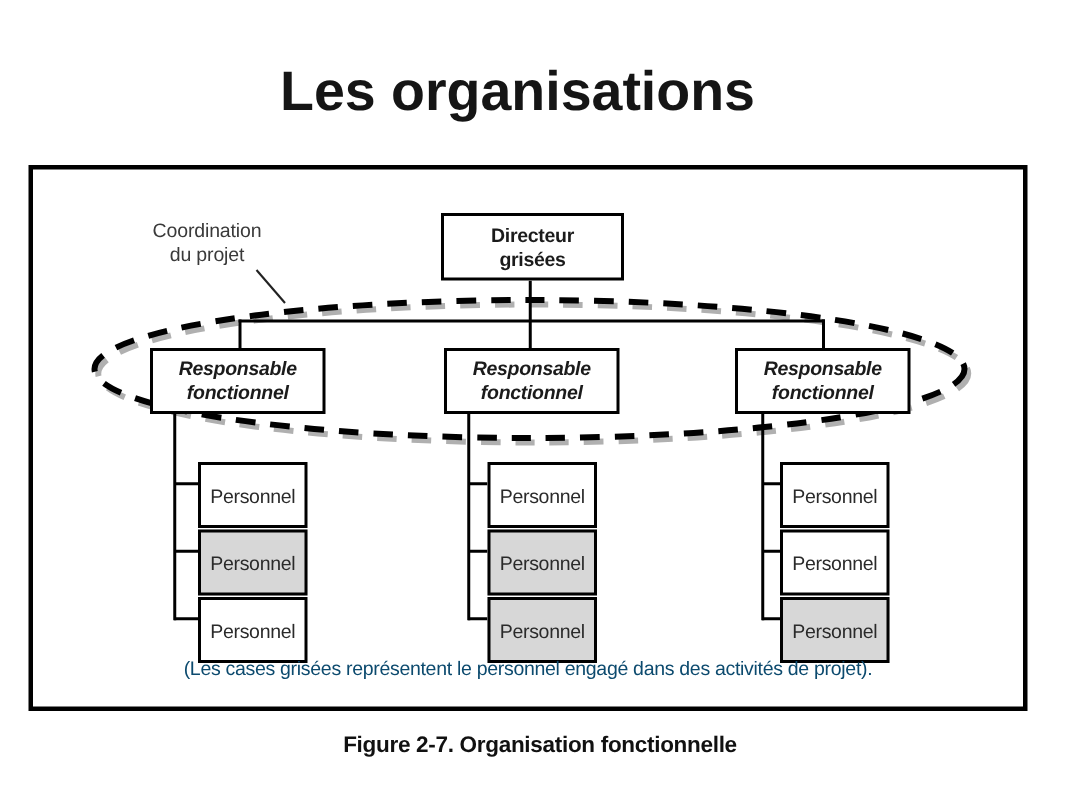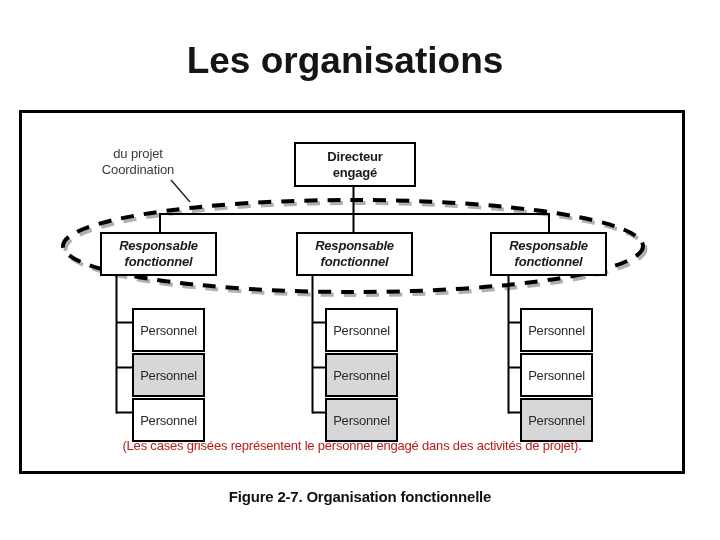--- a/index.html
+++ b/index.html
@@ -37,21 +37,21 @@
   .col0{left:132px;} .col1{left:325px;} .col2{left:520px;}
   .row0{top:308px;} .row1{top:353px;} .row2{top:398px;}
   
   .coordination-label{
     left:68px;top:146px;width:140px;text-align:center;
     font-size:13px;line-height:16px;color:#3a3a3a;letter-spacing:-0.1px;
   }
   
   .figure-note{
     left:20px;top:438px;width:664px;text-align:center;
-    font-size:13px;color:#b91c1c;letter-spacing:-0.2px;
+    font-size:13px;color:#0c4a6e;letter-spacing:-0.2px;
   }
   
   .figure-caption{
     left:0;top:488px;width:720px;text-align:center;
     font-size:15px;font-weight:bold;color:#111;letter-spacing:-0.2px;
   }
 </style>
 </head>
 <body>
 
@@ -84,27 +84,27 @@
   <line x1="312" y1="322.5" x2="325" y2="322.5" stroke="#000" stroke-width="2"></line>
   <line x1="312" y1="367.5" x2="325" y2="367.5" stroke="#000" stroke-width="2"></line>
   <line x1="312" y1="412.5" x2="325" y2="412.5" stroke="#000" stroke-width="2"></line>
 
   <line x1="508" y1="322.5" x2="520" y2="322.5" stroke="#000" stroke-width="2"></line>
   <line x1="508" y1="367.5" x2="520" y2="367.5" stroke="#000" stroke-width="2"></line>
   <line x1="508" y1="412.5" x2="520" y2="412.5" stroke="#000" stroke-width="2"></line>
 </svg>
 
 <div class="abs coordination-label">
+  <span class="bl" style="display:block">Coordination</span>
   <span class="bl" style="display:block">du projet</span>
-  <span class="bl" style="display:block">Coordination</span>
 </div>
 
 <div class="abs org-box box-director">
   <span class="bl">Directeur</span>
-  <span class="bl">engagé</span>
+  <span class="bl">grisées</span>
 </div>
 
 <div class="abs org-box box-manager m0">
   <span class="bl">Responsable</span>
   <span class="bl">fonctionnel</span>
 </div>
 <div class="abs org-box box-manager m1">
   <span class="bl">Responsable</span>
   <span class="bl">fonctionnel</span>
 </div>

